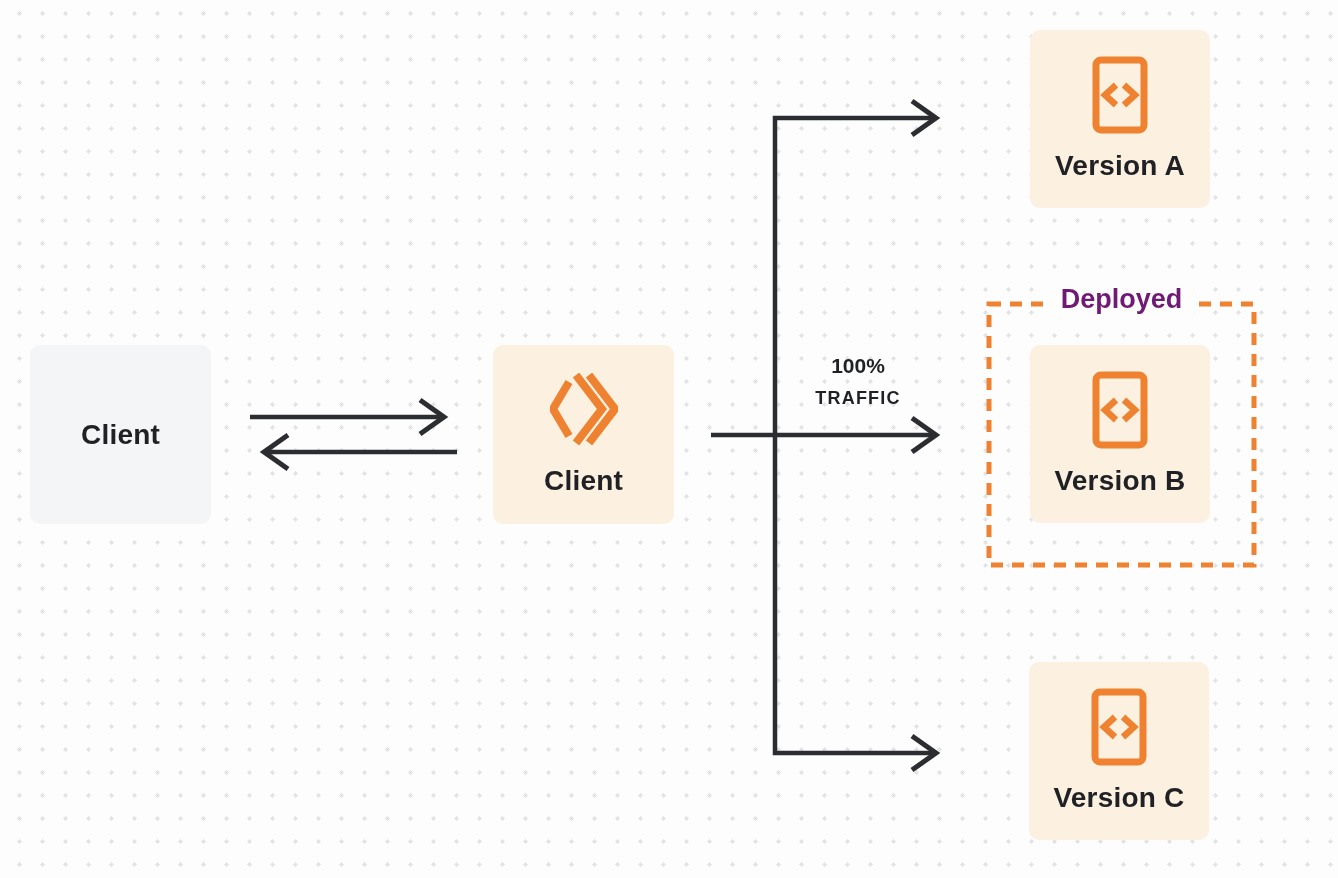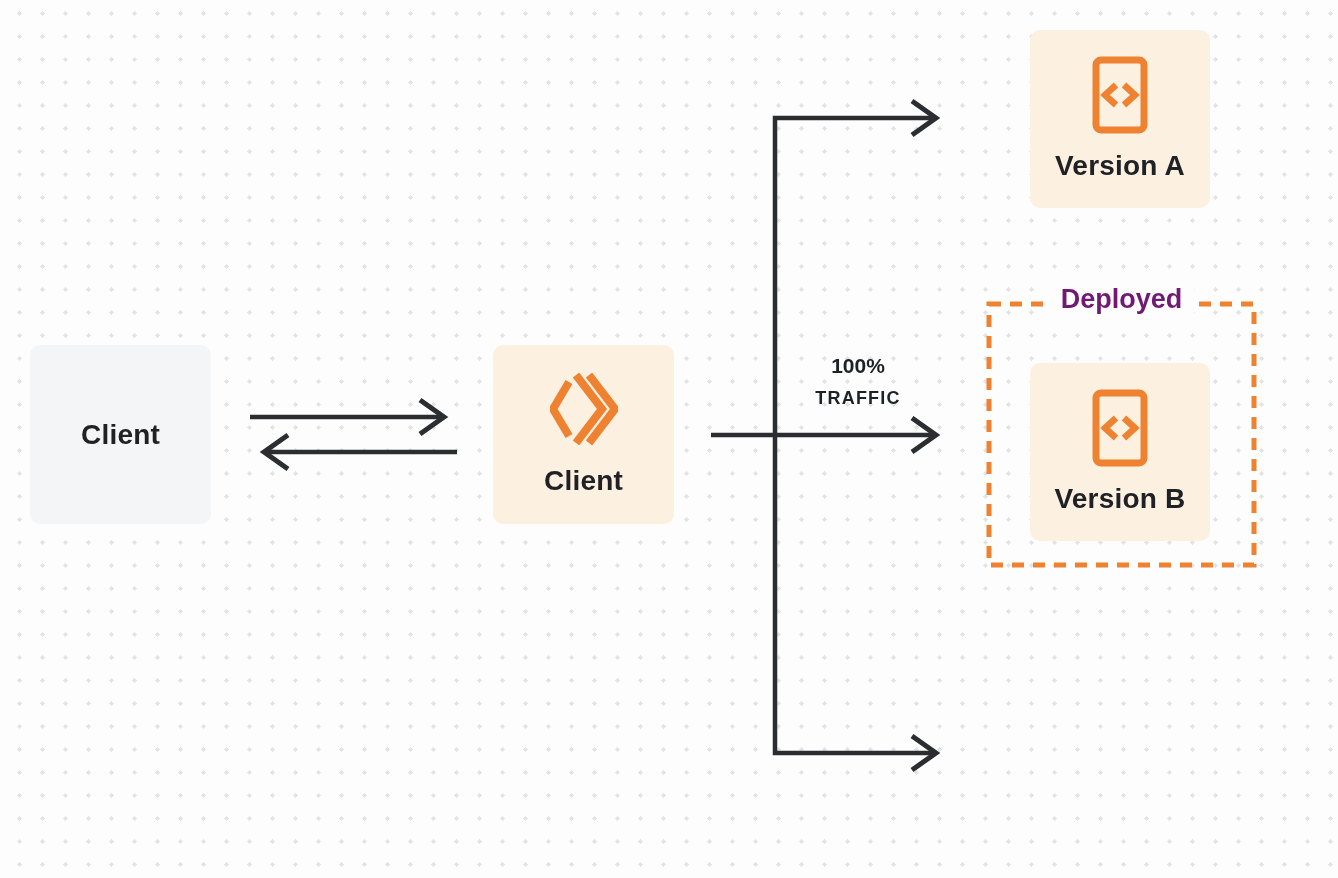--- a/index.html
+++ b/index.html
@@ -45,21 +45,21 @@
   .worker-box {
     left: 493px; top: 345px;
     width: 181px; height: 179px;
   }
   .worker-box .icon-wrap { margin-bottom: 16px; }
 
   .version-box {
     width: 180px; height: 178px;
   }
   .version-a { left: 1030px; top: 30px; }
-  .version-b { left: 1030px; top: 345px; margin-top: 18px; }
+  .version-b { left: 1030px; top: 345px; }
   .version-c { left: 1029px; top: 662px; }
   .version-box .icon-wrap { margin-bottom: 12px; }
 
   .arrows-layer, .deployed-svg {
     position: absolute;
     left: 0; top: 0;
     pointer-events: none;
   }
   .arrows-layer { width: 1338px; height: 878px; z-index: 4; }
 
@@ -138,20 +138,30 @@
     <div class="icon-wrap">
       <svg width="56" height="78" viewBox="0 0 56 78" fill="none">
         <rect x="4" y="4" width="48" height="70" rx="5" stroke="#ee8230" stroke-width="7" fill="none"></rect>
         <polyline points="24,29 13,39 24,49" stroke="#ee8230" stroke-width="6.5" fill="none"></polyline>
         <polyline points="32,29 43,39 32,49" stroke="#ee8230" stroke-width="6.5" fill="none"></polyline>
       </svg>
     </div>
     <div class="label">Version B</div>
   </div>
 
+  <div class="node version-box version-c cream">
+    <div class="icon-wrap">
+      <svg width="56" height="78" viewBox="0 0 56 78" fill="none">
+        <rect x="4" y="4" width="48" height="70" rx="5" stroke="#ee8230" stroke-width="7" fill="none"></rect>
+        <polyline points="24,29 13,39 24,49" stroke="#ee8230" stroke-width="6.5" fill="none"></polyline>
+        <polyline points="32,29 43,39 32,49" stroke="#ee8230" stroke-width="6.5" fill="none"></polyline>
+      </svg>
+    </div>
+    <div class="label">Version C</div>
+  </div>
 
   <div class="traffic-label">
     <span class="pct">100%</span>
     <span class="word">TRAFFIC</span>
   </div>
 
   <svg class="arrows-layer" width="1338" height="878" viewBox="0 0 1338 878">
     <defs>
       <marker id="arrowhead" viewBox="0 0 32 40" markerWidth="32" markerHeight="40" refX="27" refY="20" orient="auto" markerUnits="userSpaceOnUse">
         <path d="M3,3 L27,20 L3,37" fill="none" stroke="#2b2d31" stroke-width="5"></path>

